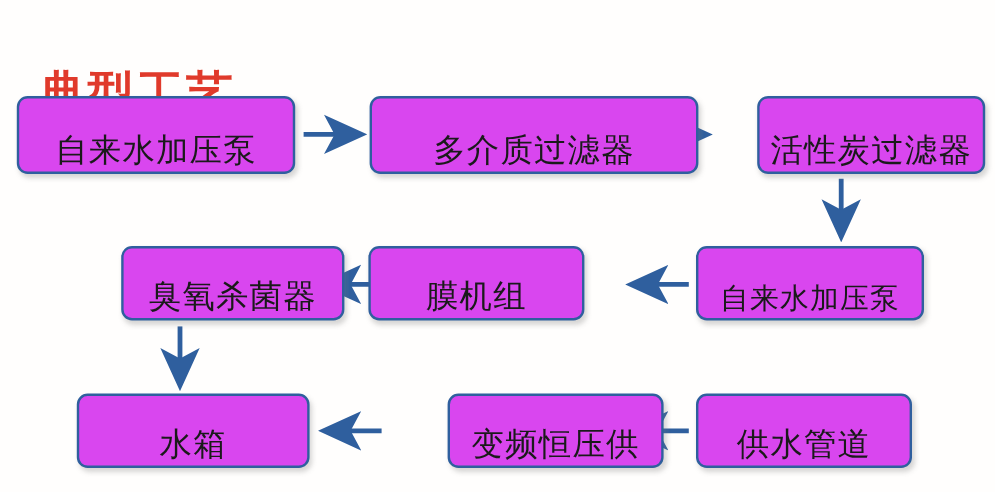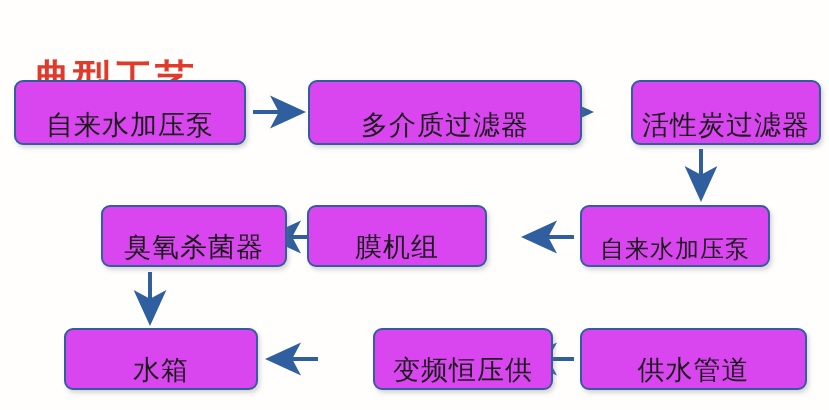--- a/index.html
+++ b/index.html
@@ -117,17 +117,17 @@
   </div>
 
   <div class="node" style="left:64px; top:328px; width:194px; height:62px;">
     <span>水箱</span>
   </div>
 
   <div class="node" style="left:325px; top:328px; width:180px; height:62px;margin-left:48px;">
     <span>变频恒压供</span>
   </div>
 
-  <div class="node" style="left:580px; top:328px; width:227px; height:62px;">
+  <div class="node" style="left:580px; top:328px; width:180px; height:62px;">
     <span>供水管道</span>
   </div>
 
 </div>
 
 </body></html>

